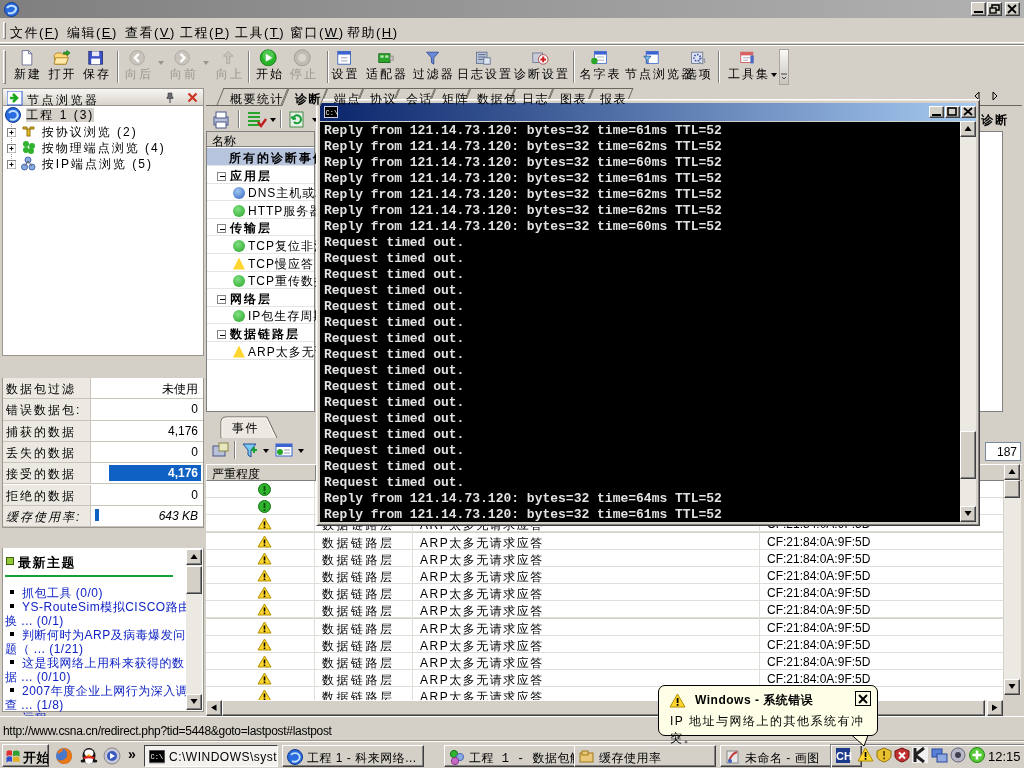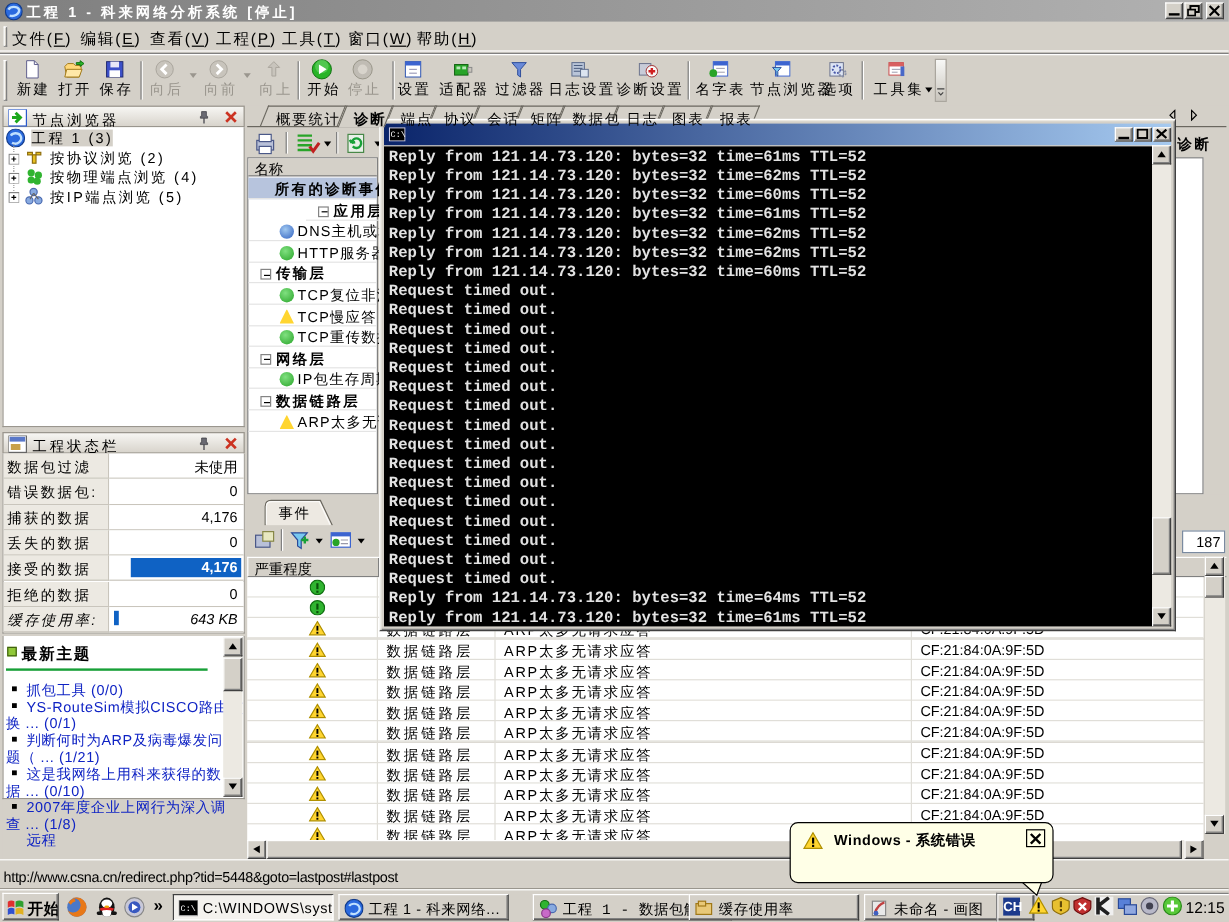--- a/index.html
+++ b/index.html
@@ -94,21 +94,20 @@
 .ci.w{background:#ffd530;border-radius:0;clip-path:polygon(50% 0,100% 100%,0 100%)}
 .ci.i{background:radial-gradient(circle at 40% 35%,#a0c8f0,#3060c0)}
 </style></head>
 <body>
 
 <div class="abs" id="titlebar">
   <svg class="abs" style="left:4px;top:2px" width="15" height="15">
       <circle cx="7.5" cy="7.5" r="7" fill="#2a6adf" stroke="#123c8c"></circle>
       <path d="M3 6 A5 4 0 0 1 12 6 A6 5 0 0 1 4 11" fill="none" stroke="#bfe0ff" stroke-width="2"></path>
     </svg>
-  <span class="ttext">工程 1 - 科来网络分析系统 [停止]</span>
   <div class="wbtn" style="left:971px">
       <div style="margin:8px 2px 0 2px;border-bottom:2px solid #000"></div>
     </div>
   <div class="wbtn" style="left:987px"><svg width="11" height="10" style="margin-top:1px">
         <rect x="3" y="1" width="7" height="5" fill="none" stroke="#000" stroke-width="1.6"></rect>
         <rect x="1" y="4" width="6" height="5" fill="#d4d0c8" stroke="#000" stroke-width="1.4"></rect>
       </svg></div>
   <div class="wbtn" style="left:1005px"><svg width="11" height="10" style="margin-top:1px">
         <path d="M1 1 L9 9 M9 1 L1 9" stroke="#000" stroke-width="1.8"></path>
       </svg></div>
@@ -314,35 +313,20 @@
           </svg></span> <svg width="15" height="15" style="vertical-align:-3px">
           <circle cx="7" cy="4" r="3" fill="#88aae0" stroke="#4a6ab0"></circle>
           <circle cx="3.5" cy="11" r="3" fill="#88aae0" stroke="#4a6ab0"></circle>
           <circle cx="11" cy="11" r="3" fill="#88aae0" stroke="#4a6ab0"></circle>
           <path d="M7 5 l-3 5 M7 5 l4 5" stroke="#666"></path>
         </svg> 按IP端点浏览 (5)</div>
     </div>
 </div>
 
 <div class="panel" id="panel2" style="top:360px;height:168px">
-  <div class="phead">
-    <svg style="position:absolute;left:4px;top:2px" width="16" height="15">
-        <rect width="15" height="14" fill="#fff" stroke="#666"></rect>
-        <rect x="1" y="1" width="13" height="4" fill="#5a78c8"></rect>
-        <rect x="2" y="7" width="8" height="5" fill="#c8a048"></rect>
-      </svg>
-    <span class="pt">工程状态栏</span>
-    <span class="ppin"><svg width="10" height="12">
-          <path d="M3 1 h4 v4 h1 v1.5 h-6 V5 h1 z" fill="#6a6a72" stroke="#3a3a42" stroke-width="0.6"></path>
-          <path d="M5 6.5 v4.5" stroke="#3a3a42"></path>
-        </svg></span>
-      <span class="px"><svg width="11" height="11">
-          <path d="M1.5 1.5 L9.5 9.5 M9.5 1.5 L1.5 9.5" stroke="#cc3322" stroke-width="2.2"></path>
-        </svg></span>
-  </div>
   <div id="stattbl" style="position:absolute;left:0;top:18px;width:100%;height:150px;background:#fff;border:1px solid #9a968e;border-top:none">
       <div class="srow" style="top: 0px; height: 21.3px; position: absolute;">
         <div class="k">数据包过滤器:</div>
         <div class="v">未使用</div>
       </div>
       <div class="srow" style="top: 21.3px; height: 21.3px; position: absolute;">
         <div class="k">错误数据包:</div>
         <div class="v">0</div>
       </div>
       <div class="srow" style="top: 42.6px; height: 21.3px; position: absolute;">
@@ -364,21 +348,21 @@
         <div class="v">0</div>
       </div>
       <div class="srow" style="top: 127.8px; height: 21.3px; position: absolute; font-style: italic;">
         <div class="k">缓存使用率:</div>
         <div class="v"><span style="float:left;width:4px;height:12px;background:#0f62c4;margin-left:2px"></span>643 KB</div>
       </div>
     </div>
 </div>
 
 <div class="panel" id="panel3" style="top:530px;height:186px">
-  <div class="pbody" style="top:0;height:136px" id="community">
+  <div class="pbody" style="top:18px;height:164px" id="community">
  <div style="position:absolute;left:3px;top:9px;width:8px;height:8px;background:#90c838;border:1px solid #406010"></div>
  <b style="position:absolute;left:15px;top:6px;font-size:13px;letter-spacing:1.5px">最新主题</b>
  <div style="position:absolute;left:2px;top:27px;width:168px;border-top:2px solid #18a038"></div>
  <div class="cbullet" style="left:7px;top:42px"></div>
       <span class="clink" style="left:19px;top:37px">抓包工具 (0/0)</span>
  <div class="cbullet" style="left:7px;top:56px"></div>
       <span class="clink" style="left:19px;top:51px">YS-RouteSim模拟CISCO路由交</span>
  <span class="clink" style="left:2px;top:65px">换 ... (0/1)</span>
  <div class="cbullet" style="left:7px;top:84px"></div>
       <span class="clink" style="left:19px;top:79px">判断何时为ARP及病毒爆发问</span>
@@ -448,21 +432,21 @@
     <svg style="position:absolute;left:82px;top:22px" width="20" height="19">
       <rect x="2" y="2" width="13" height="15" fill="#e8f0e8" stroke="#488848"></rect>
       <path d="M5 9 a4 4 0 1 1 1 3 M5 9 l-1.5 -2.5 M5 9 l3 -.5" stroke="#18a038" stroke-width="2" fill="none"></path>
     </svg>
     <div class="dda" style="left:106px;top:30px;border-top-color:#000"></div>
     <b style="position:absolute;left:770px;top:24px;letter-spacing:2px">\诊断</b>
     <div style="position:absolute;left:130px;top:43px;width:667px;height:281px;background:#fff;border:1px solid #808080"></div>
     <div style="position:absolute;left:0;top:43px;width:109px;height:281px;background:#fff;border:1px solid #808080">
       <div style="position:absolute;left:0;top:0;width:107px;height:15px;background:#d4d0c8;border-bottom:1px solid #808080;padding:1px 0 12px 5px">名称</div>
       <div class="drow" style="top:16px;background:#b7c4dd"><b style="margin-left:22px">所有的诊断事件</b></div>
-      <div class="drow" style="top:33.6px;margin-left:48px;"><span class="minus"></span><b>应用层</b></div>
+      <div class="drow" style="top:33.6px;"><span class="minus"></span><b>应用层</b></div>
       <div class="drow" style="top:51.2px;"><span class="ci i"></span>DNS主机或域</div>
       <div class="drow" style="top:68.80000000000001px;"><span class="ci g"></span>HTTP服务器</div>
       <div class="drow" style="top:86.4px;"><span class="minus"></span><b>传输层</b></div>
       <div class="drow" style="top:104px;"><span class="ci g"></span>TCP复位非活</div>
       <div class="drow" style="top:121.60000000000001px;"><span class="ci w"></span>TCP慢应答</div>
       <div class="drow" style="top:139.20000000000002px;"><span class="ci g"></span>TCP重传数据</div>
       <div class="drow" style="top:156.8px;"><span class="minus"></span><b>网络层</b></div>
       <div class="drow" style="top:174.4px;"><span class="ci g"></span>IP包生存周期</div>
       <div class="drow" style="top:192px;"><span class="minus"></span><b>数据链路层</b></div>
       <div class="drow" style="top:209.60000000000002px;"><span class="ci w"></span>ARP太多无请</div>
@@ -822,13 +806,14 @@
 <div class="abs" id="balloon">
   <svg style="position:absolute;left:10px;top:7px" width="17" height="15">
       <path d="M8.5 1 L16 14 L1 14 Z" fill="#ffd530" stroke="#b09000"></path>
       <rect x="7.7" y="5" width="1.8" height="5" fill="#000"></rect>
       <rect x="7.7" y="11" width="1.8" height="1.8" fill="#000"></rect>
     </svg>
   <span style="position:absolute;left:36px;top:6px;font-weight:bold;font-size:12px;letter-spacing:0.5px">Windows - 系统错误</span>
   <div style="position:absolute;right:6px;top:5px;width:16px;height:15px;border:1px solid #000"><svg width="10" height="10" style="margin:2px 0 0 2px">
         <path d="M1 1 L9 9 M9 1 L1 9" stroke="#000" stroke-width="2"></path>
       </svg></div>
+  <span style="position:absolute;left:11px;top:27px;font-size:12px;letter-spacing:1.5px">IP 地址与网络上的其他系统有冲突。</span>
 </div>
 
 </body></html>

